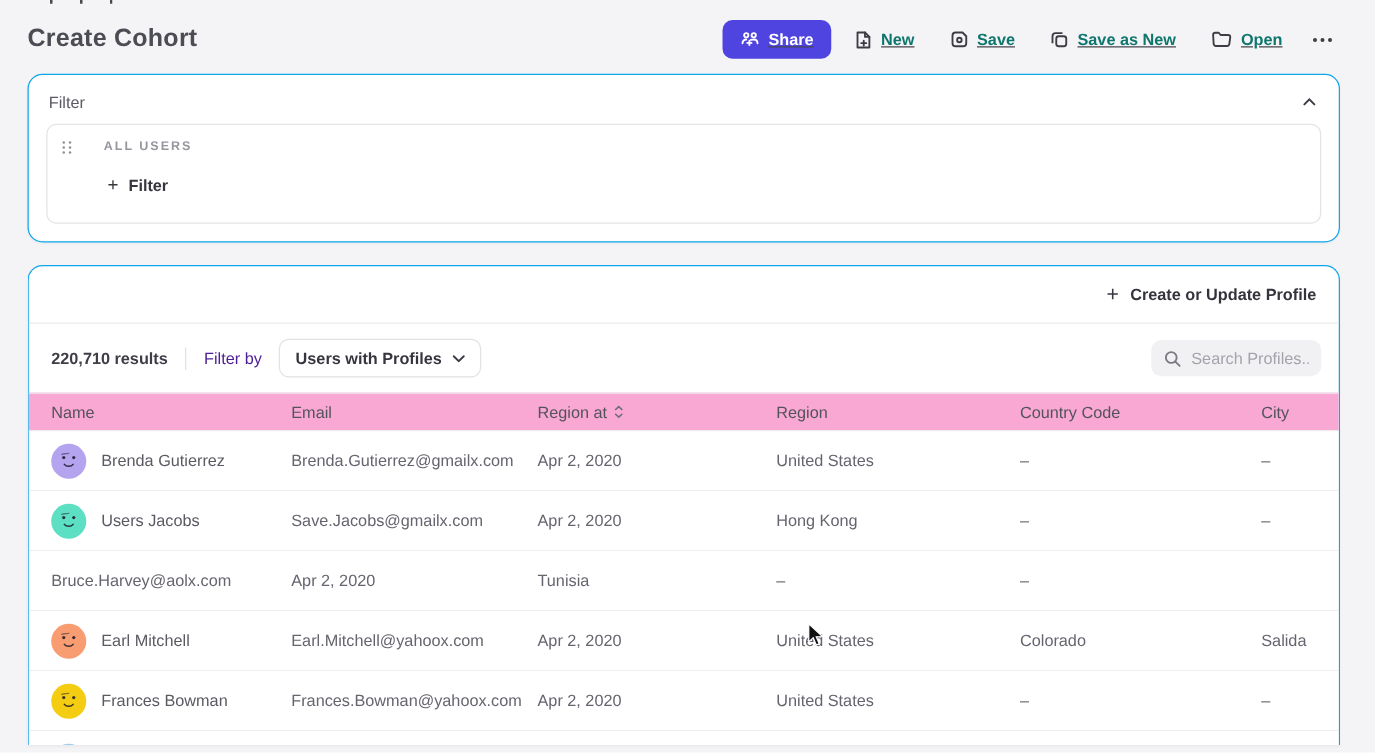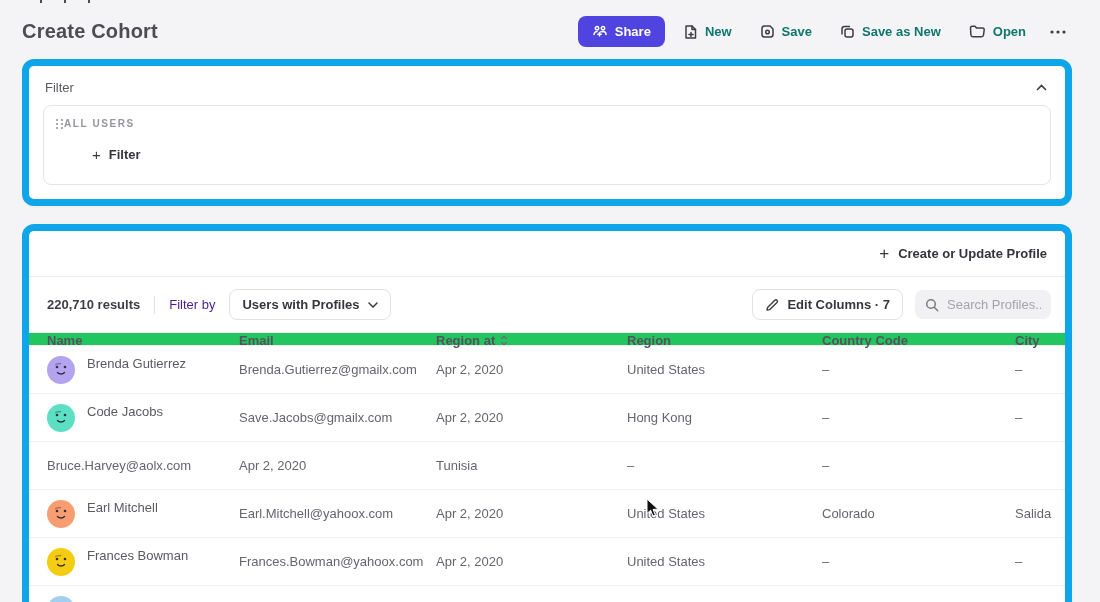--- a/index.html
+++ b/index.html
@@ -11,45 +11,45 @@
     position:relative;
   }
   
   .clipped-breadcrumb { position:absolute; top:0; left:40px; height:3px; overflow:hidden; display:flex; gap:22px; }
   .clipped-breadcrumb span { width:2px; height:6px; background:#4a4a52; display:block; }
   .topbar {
     display:flex; align-items:center; justify-content:space-between;
     padding:16px 28px 12px 22px;
   }
   .page-title { font-size:20px; font-weight:bold; color:#4c4c55; letter-spacing:.2px; }
-  .actions { display:flex; align-items:center; gap:8px; }
+  .actions { display:flex; align-items:center; gap:8px;text-decoration:underline; }
   .btn {
     display:flex; align-items:center; gap:7px;
     border:none; background:transparent; cursor:pointer;
     font-family:inherit; font-size:13px; font-weight:bold; color:#0f766e;
     padding:7px 10px; border-radius:8px;
   }
   .btn svg { flex:0 0 auto; }
   .btn-primary { background:#4f44e0; color:#ffffff; padding:8px 14px; }
   .btn-more { padding:7px 6px; letter-spacing:1px; }
   
   .card {
-    background:#ffffff; border:7px solid #0ea5e9; border-radius:12px;
+    background:#ffffff; border:1px solid #0ea5e9; border-radius:12px;
     margin:0 28px 0 22px;
     box-shadow:0 1px 2px rgba(30,30,40,.04);
   }
   
   .filter-card { padding:12px 14px 14px 14px; margin-bottom:18px; }
   .filter-card-head { display:flex; align-items:center; justify-content:space-between; padding:2px 2px 10px 2px; }
   .filter-label { font-size:13px; color:#5a5a64; }
   .collapse-btn { background:none; border:none; cursor:pointer; color:#3c3c45; display:flex; padding:2px; }
   .filter-group {
     border:1px solid #e4e4e8; border-radius:8px; padding:12px 14px 22px 12px;
   }
-  .filter-group-head { display:flex; align-items:center; gap:0; }
+  .filter-group-head { display:flex; align-items:center; gap:25px; }
   .drag-handle { display:grid; grid-template-columns:repeat(2,3px); gap:2px; cursor:grab; }
   .drag-handle i { width:2px; height:2px; border-radius:50%; background:#8f8f9a; display:block; }
   .all-users { font-size:10px; font-weight:bold; letter-spacing:1.6px; color:#96969f; }
   .add-filter {
     margin:18px 0 0 36px; display:flex; align-items:center; gap:8px;
     background:none; border:none; cursor:pointer;
     font-family:inherit; font-size:13px; font-weight:bold; color:#36363e;
   }
   .plus-glyph { font-size:15px; font-weight:normal; line-height:1; color:#36363e; }
   
@@ -77,27 +77,27 @@
   }
   .search-box input::placeholder { color:#a3a3ac; }
   
   .tbl-row {
     display:grid;
     grid-template-columns:192px 197px 191px 195px 193px 1fr;
     align-items:center;
     padding:0 18px;
   }
   .tbl-head {
-    background:#22c55e; height:14px;
-    font-size:13px; color:#53535c; font-weight:bold;
+    background:#f9a8d4; height:31px;
+    font-size:13px; color:#53535c; font-weight:normal;
     border-top:1px solid #ececef; border-bottom:1px solid #ececef;
   }
   .th-cell { display:flex; align-items:center; gap:5px; }
   .data-row { height:48px; border-bottom:1px solid #efeff2; font-size:13px; color:#65656f; background:#fff; }
-  .name-cell { display:flex; align-items:flex-start; gap:12px; color:#5a5a63; }
+  .name-cell { display:flex; align-items:center; gap:12px; color:#5a5a63; }
   .avatar { width:28px; height:28px; border-radius:50%; flex:0 0 auto; display:flex; align-items:center; justify-content:center; }
   .sort-icon { display:inline-flex; flex-direction:column; gap:1px; color:#6d6d77; }
   
   .mouse-cursor { position:absolute; left:646px; top:498px; pointer-events:none; z-index:50; }
 </style>
 </head>
 <body>
 
 <div class="clipped-breadcrumb">
     <span></span>
@@ -212,28 +212,20 @@
     <span class="filter-by-label">Filter by</span>
     <button class="pill-btn">
       <span>Users with Profiles</span>
       <span style="display:flex">
         <svg width="10" height="6" viewBox="0 0 10 6" fill="none" stroke="#3c3c45" stroke-width="1.5" stroke-linecap="round">
             <path d="M1 1 L5 5 L9 1"></path>
           </svg>
       </span>
     </button>
     <div class="results-right">
-      <button class="pill-btn">
-        <span style="display:flex">
-          <svg width="14" height="14" viewBox="0 0 14 14" fill="none" stroke="#3c3c45" stroke-width="1.4" stroke-linejoin="round">
-            <path d="M2 12 L2.6 9.4 L9.8 2.2 C10.4 1.6 11.4 1.6 12 2.2 C12.6 2.8 12.6 3.8 12 4.4 L4.8 11.6 Z"></path>
-          </svg>
-        </span>
-        <span>Edit Columns · 7</span>
-      </button>
       <div class="search-box">
         <span style="display:flex">
           <svg width="14" height="14" viewBox="0 0 14 14" fill="none" stroke="#7a7a84" stroke-width="1.5" stroke-linecap="round">
               <circle cx="6" cy="6" r="4.3"></circle>
               <path d="M9.3 9.3 L12.7 12.7"></path>
             </svg>
         </span>
         <input type="text" placeholder="Search Profiles..." style="">
       </div>
     </div>
@@ -279,21 +271,21 @@
   <div class="tbl-row data-row">
     <span class="name-cell">
       <span class="avatar" style="background: rgb(92, 223, 195);">
         <svg width="18" height="16" viewBox="0 0 18 16" fill="none">
           <circle cx="5" cy="5" r="1.3" fill="rgba(25,25,40,.85)"></circle>
           <circle cx="13" cy="5" r="1.3" fill="rgba(25,25,40,.85)"></circle>
           <path d="M5.5 10.5 C7 12.5 11 12.5 12.5 10.5" stroke="rgba(25,25,40,.85)" stroke-width="1.3" fill="none" stroke-linecap="round"></path>
           <path d="M3.5 2.5 C6 1 8 2.5 9 1.5" stroke="rgba(25,25,40,.5)" stroke-width="1" fill="none" stroke-linecap="round"></path>
         </svg>
       </span>
-      <span class="cell-name">Code Jacobs</span>
+      <span class="cell-name">Users Jacobs</span>
     </span>
     <span class="cell-email">Save.Jacobs@gmailx.com</span>
     <span class="cell-updated">Apr 2, 2020</span>
     <span class="cell-country">Hong Kong</span>
     <span class="cell-region">–</span>
     <span class="cell-city">–</span>
   </div>
 
   <div class="tbl-row data-row">
     <span class="cell-email">Bruce.Harvey@aolx.com</span>

